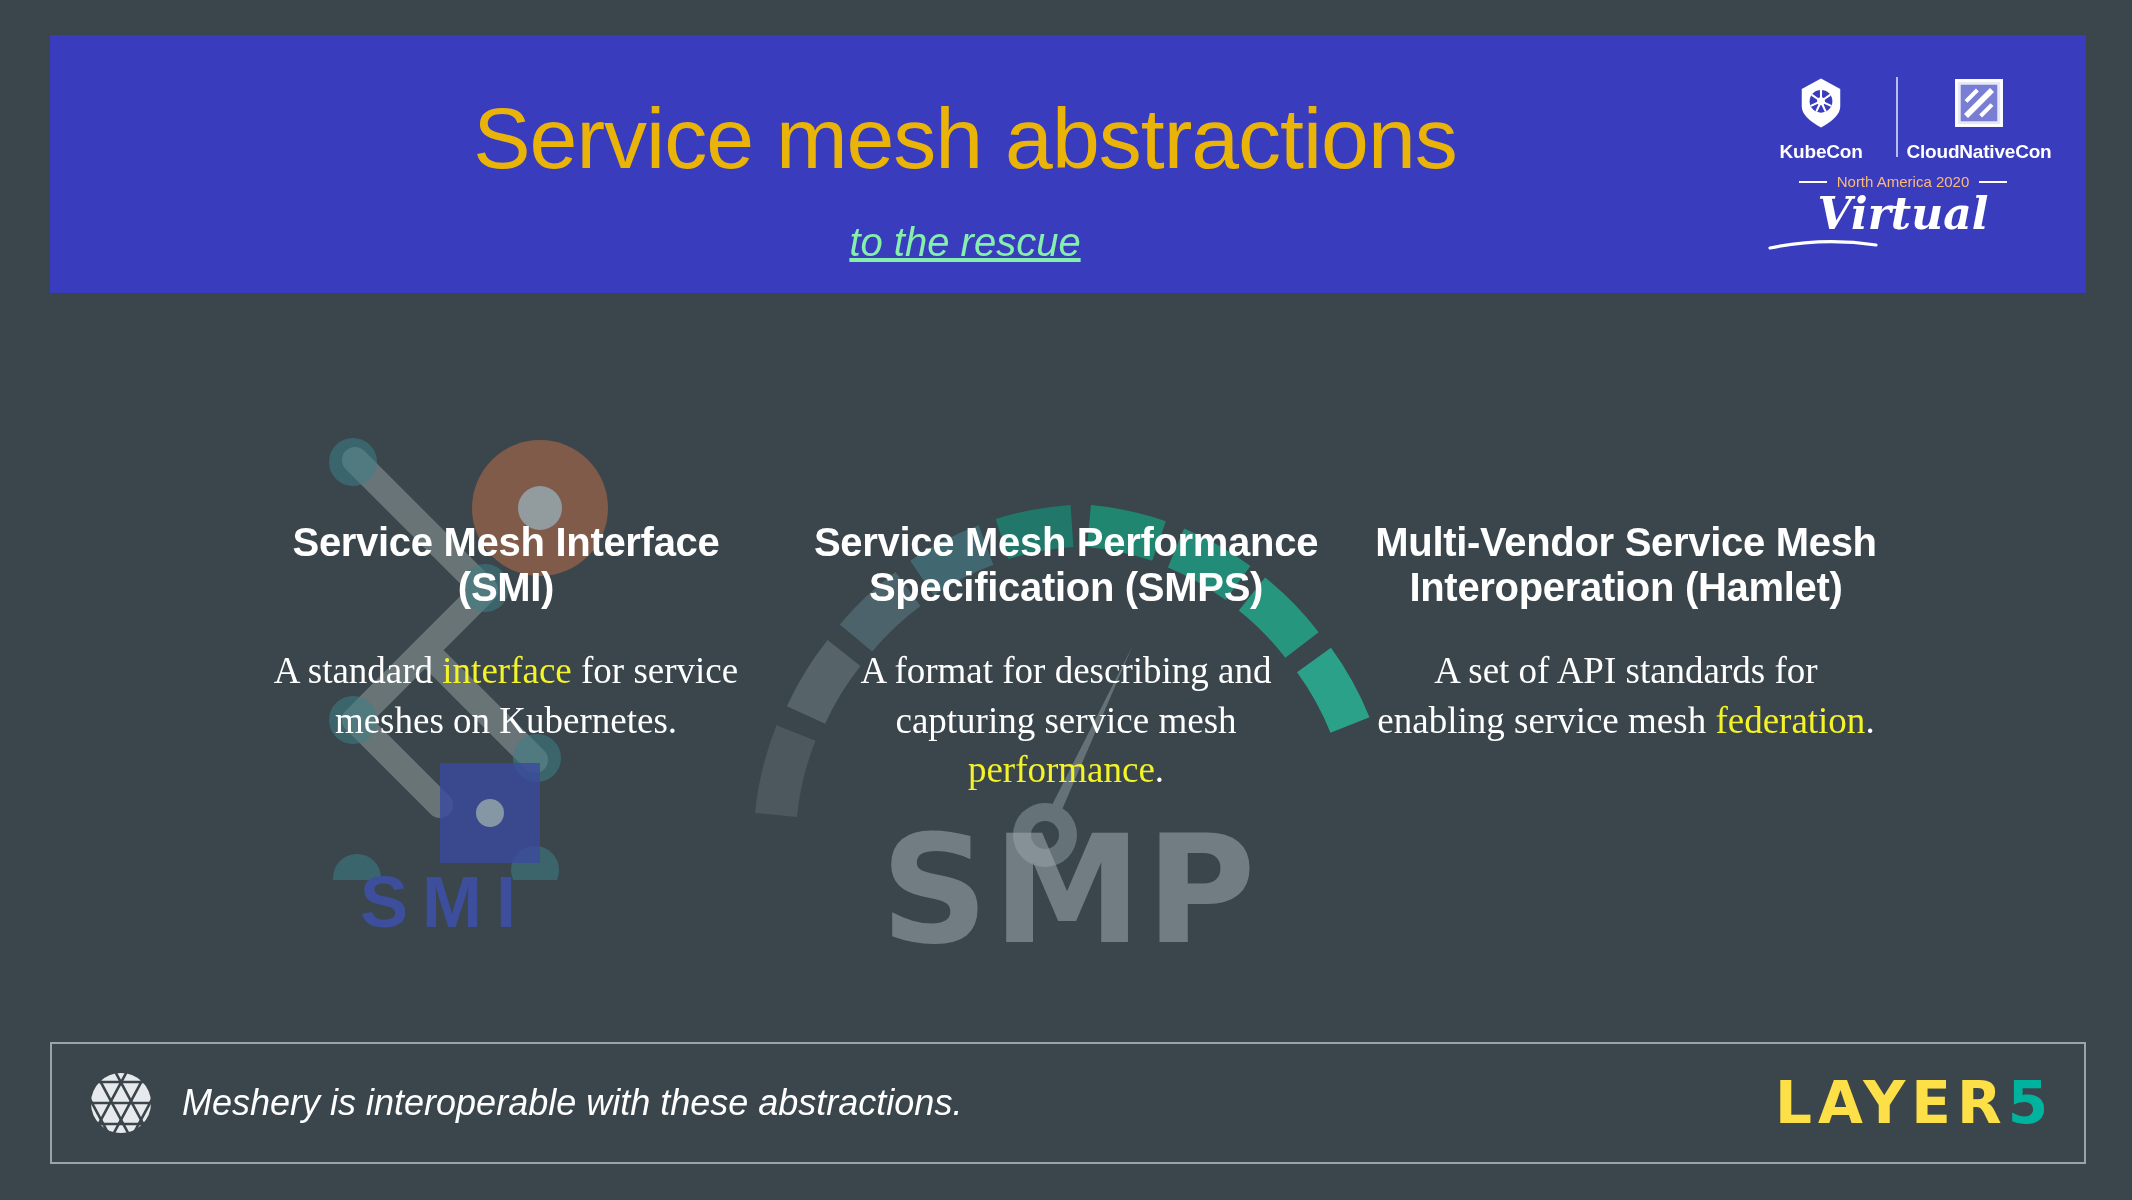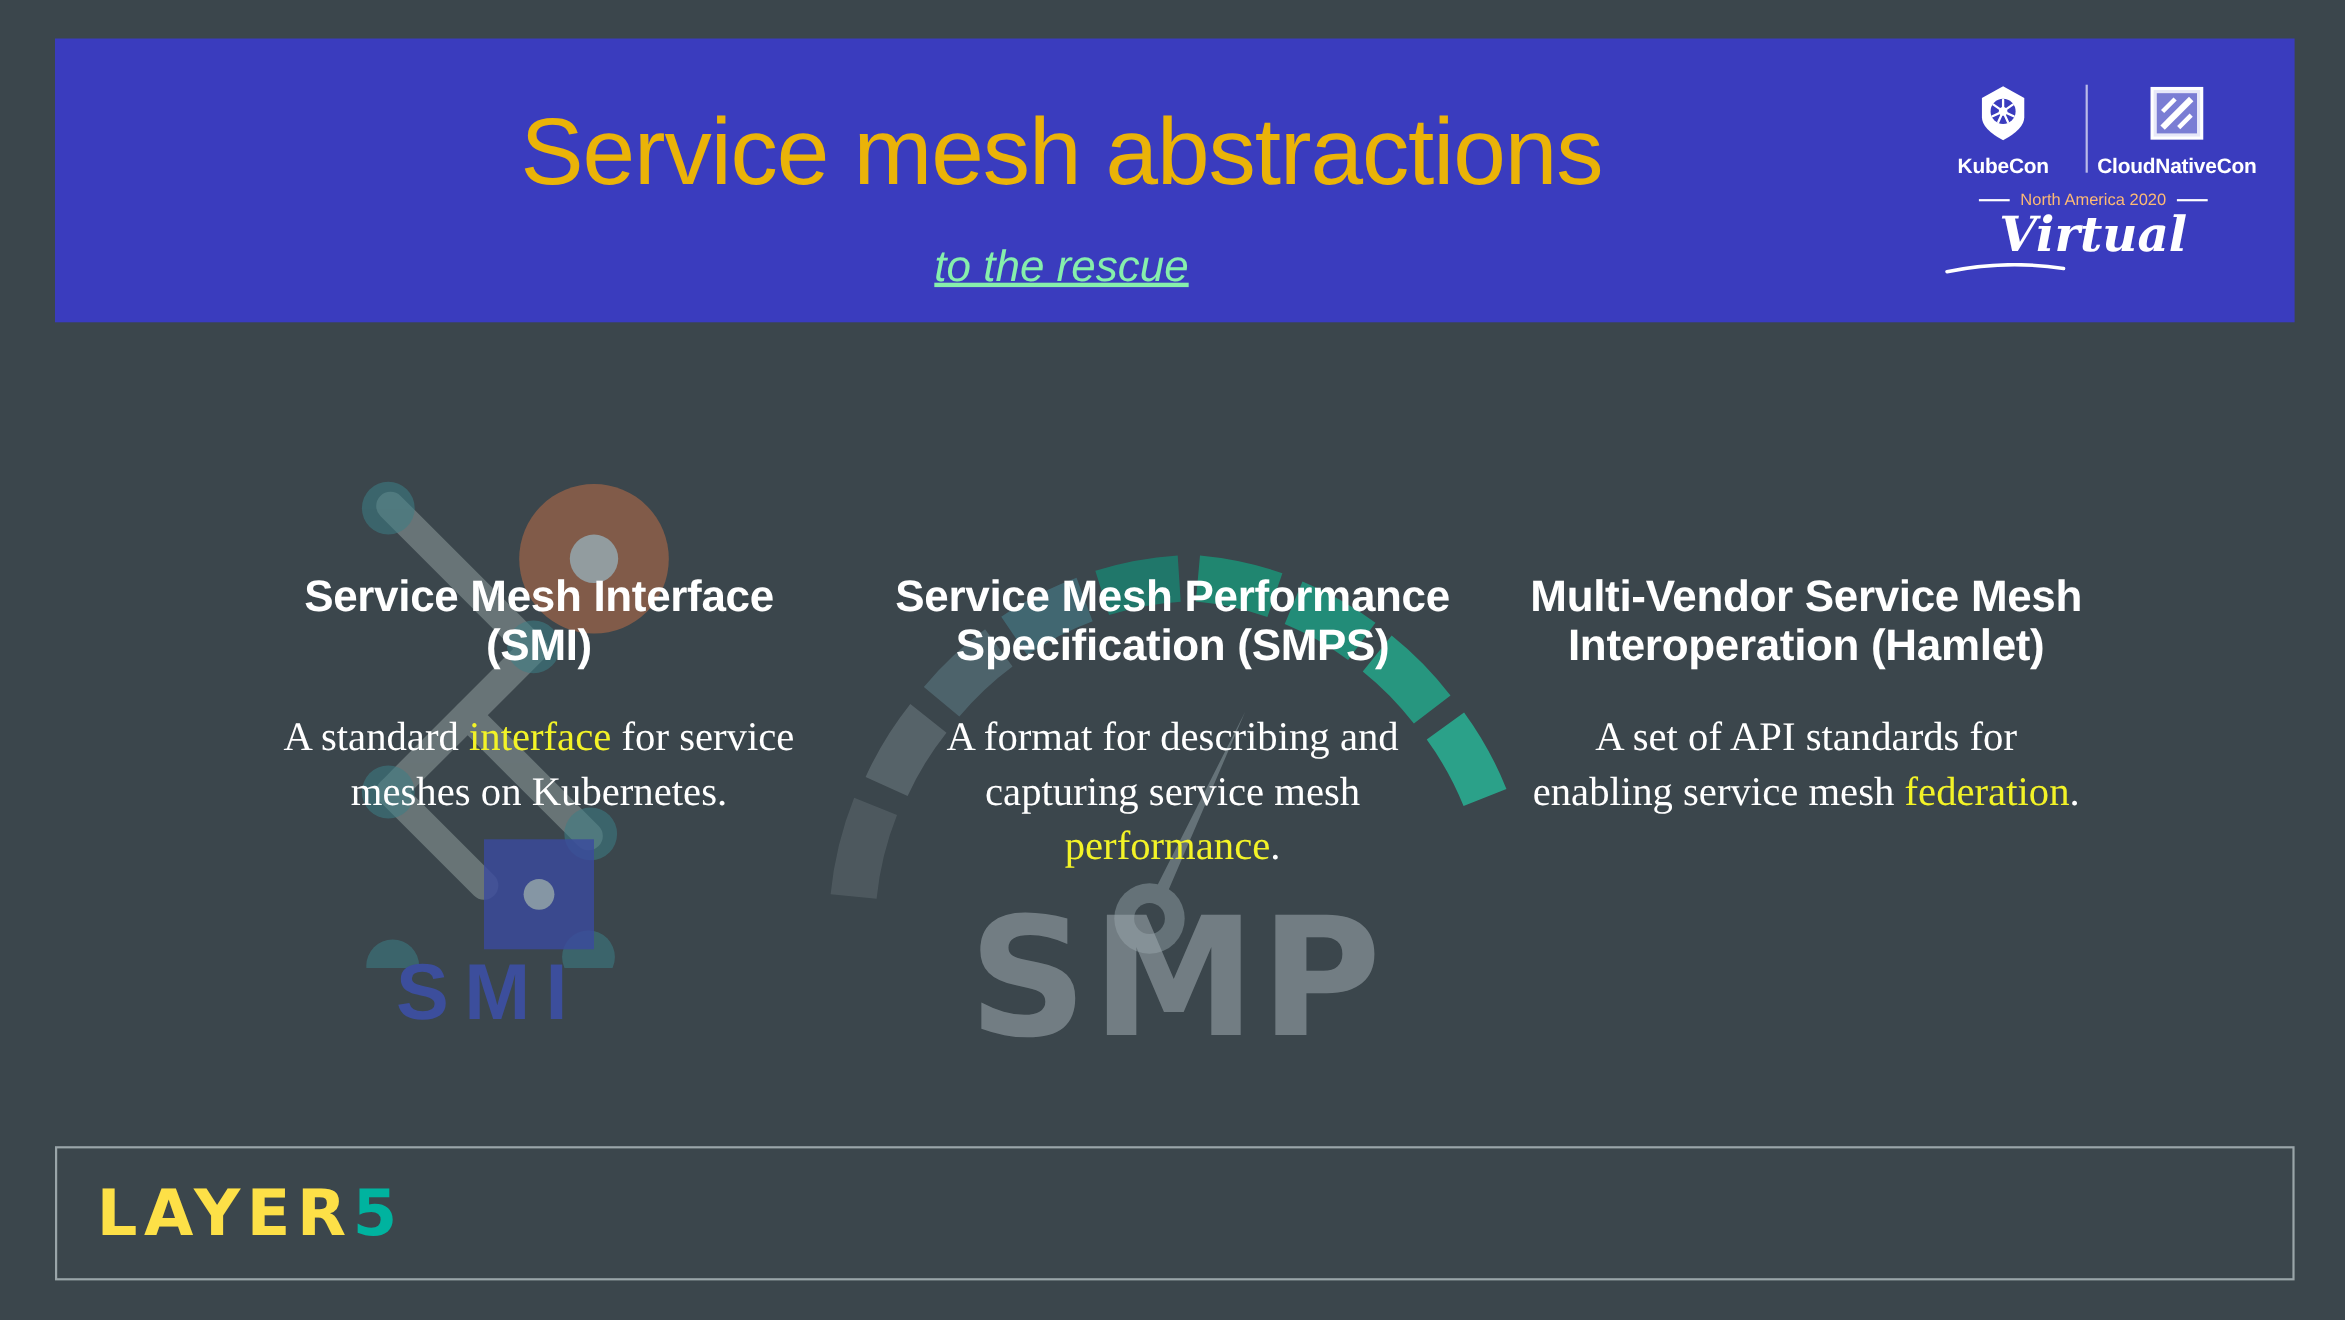--- a/index.html
+++ b/index.html
@@ -95,21 +95,21 @@
     bottom:-58px; color:#3c4e9c; font-size:72px; letter-spacing:14px;
   }
   .wm-smp-text {
     bottom:-10px; color:rgba(160,172,176,0.55); font-size:150px;
     letter-spacing:4px; font-family:"DejaVu Sans", sans-serif;
   }
 
   
   .columns {
     position:absolute; left:0; top:520px; width:2132px;
-    display:flex; justify-content:center; gap:16px;
+    display:flex; justify-content:center; gap:0;
   }
   .col { width:560px; padding:0 24px; text-align:center; position:relative; z-index:5; }
   .col-title {
     color:#ffffff; font-size:40px; font-weight:bold;
     line-height:1.12; letter-spacing:-0.3px;
   }
   .col-body {
     margin-top:36px;
     color:#ffffff; font-size:37px; font-weight:400;
     line-height:1.35;
@@ -271,20 +271,39 @@
 
     <div class="col">
       <div class="col-title">Multi-Vendor Service Mesh Interoperation (Hamlet)</div>
       <div class="col-body">
         <span>A set of API standards for enabling service mesh </span><span class="hl">federation</span><span>.</span>
       </div>
     </div>
   </div>
 
   <div class="footer">
+    <div class="footer-left">
+
+      <svg class="meshery-mark" viewBox="0 0 66 66">
+        <defs>
+          <clipPath id="mclip">
+              <circle cx="33" cy="33" r="31"></circle>
+            </clipPath>
+        </defs>
+        <circle cx="33" cy="33" r="31" fill="#e6eaec"></circle>
+        <g clip-path="url(#mclip)" stroke="#3b464c" stroke-width="2.6" fill="none">
+          <path d="M-4 12 H70 M-4 33 H70 M-4 54 H70"></path>
+          <path d="M2 -8 L46 74 M22 -8 L66 74 M-18 -8 L26 74"></path>
+          <path d="M64 -8 L20 74 M44 -8 L0 74 M84 -8 L40 74"></path>
+        </g>
+        <circle cx="33" cy="33" r="31" fill="none" stroke="#3b464c" stroke-width="2"></circle>
+      </svg>
+
+      <div class="footer-text">Meshery is interoperable with these abstractions.</div>
+    </div>
 
     <div class="layer5-logo">
       <span class="l5-word">LAYER</span>
       <span class="l5-five">5</span>
     </div>
   </div>
 
 </div>
 
 </body></html>

